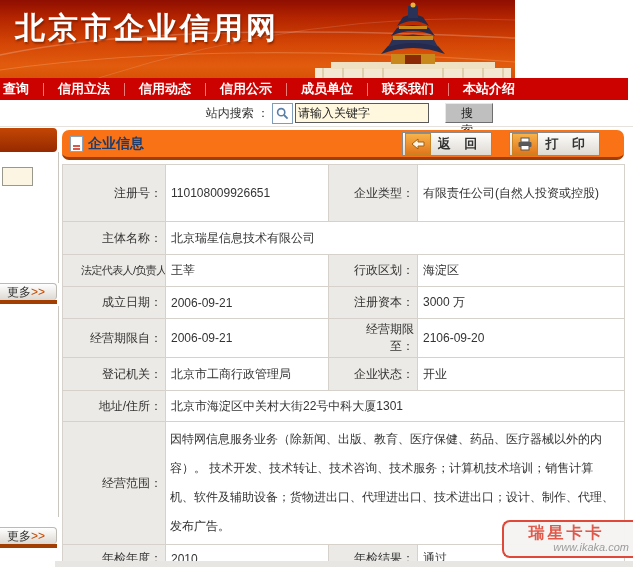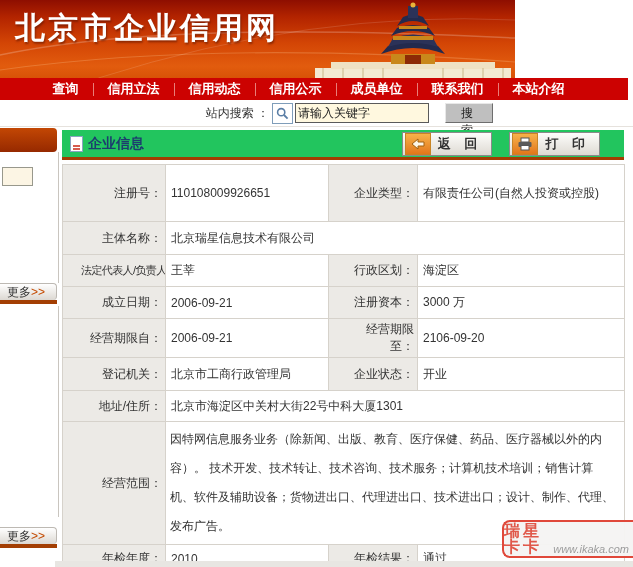--- a/index.html
+++ b/index.html
@@ -23,21 +23,21 @@
   }
   .brand-sub{
     position:absolute;left:17px;top:47px;color:#ffffff;font-weight:bold;
     font-size:13px;letter-spacing:6px;
   }
   .temple{position:absolute;right:2px;bottom:0;height:76px;width:200px;}
   
   .navbar{
     position:absolute;left:0;top:78px;width:628px;height:22px;
     background:#cc0201;display:flex;align-items:center;color:#fff;
-    font-weight:bold;font-size:13px;justify-content:center;
+    font-weight:bold;font-size:13px;
   }
   .nav-item{padding:0 14px;cursor:pointer;white-space:nowrap;}
   .nav-item:first-child{padding-left:3px;}
   .nav-sep{width:1px;height:13px;background:rgba(255,230,220,.55);}
   
   .search-row{
     position:absolute;left:0;top:100px;width:523px;height:26px;background:#fff;
     display:flex;align-items:center;justify-content:flex-end;
   }
   .search-label{color:#333;margin-right:3px;}
@@ -79,22 +79,22 @@
   .more-bar .arr{color:#c34a00;}
   .more1{top:283px;}
   .side-div1{position:absolute;left:0;top:300px;width:57px;height:4px;background:#a33e03;}
   .side-panel2{position:absolute;left:0;top:306px;width:58px;height:211px;background:#fff;
     border-right:1px solid #c9c5bf;}
   .more2{top:527px;}
   .side-div2{position:absolute;left:0;top:544px;width:57px;height:4px;background:#a33e03;}
   
   .title-bar{
     position:absolute;left:62px;top:130px;width:562px;height:30px;
-    background:#22c55e;border-bottom:3px solid #a33e03;
-    display:flex;align-items:center;box-sizing:border-box;
+    background:#f97316;border-bottom:3px solid #a33e03;
+    display:flex;align-items:center;box-sizing:border-box;border-radius:7px;
   }
   .title-text{color:#1c3d6e;font-weight:bold;font-size:14px;margin-left:5px;}
   .doc-icon{margin-left:8px;display:flex;}
   .bar-buttons{margin-left:auto;display:flex;gap:17px;margin-right:24px;}
   .tool-btn{
     height:24px;border:1px solid #8a8a8a;background:linear-gradient(180deg,#fdfdfb,#dedad3);
     display:flex;align-items:center;padding:0 9px 0 2px;gap:7px;cursor:pointer;
     font-size:13px;font-weight:bold;color:#333;letter-spacing:5px;font-family:inherit;
   }
   .tool-ico{
@@ -111,21 +111,21 @@
   td.lbl.tight{font-size:11px;letter-spacing:-0.6px;white-space:nowrap;}
   td.val{background:#fff;padding:2px 4px 2px 5px;}
   td.val.wrap2{line-height:27px;}
   td.val.scope{line-height:29px;padding:3px 8px 3px 4px;vertical-align:middle;}
   .bottom-band{position:absolute;left:55px;top:561px;width:578px;height:6px;background:#e8e6e2;}
   
   .watermark{
     position:absolute;left:502px;top:520px;width:131px;height:38px;
     background:rgba(245,244,242,.96);border:2px solid #e0483a;border-right:none;
     border-radius:8px 0 0 8px;box-sizing:border-box;z-index:9;
-    display:flex;align-items:flex-end;justify-content:center;
+    display:flex;flex-direction:column;align-items:flex-end;justify-content:center;
     padding-right:4px;
   }
   .wm-cn{color:#e0584a;font-weight:bold;font-size:16px;letter-spacing:3px;line-height:16px;
     align-self:center;}
   .wm-url{color:#9c9c9c;font-style:italic;font-size:11px;line-height:13px;}
 </style>
 </head>
 <body>
 
 <div class="banner">

